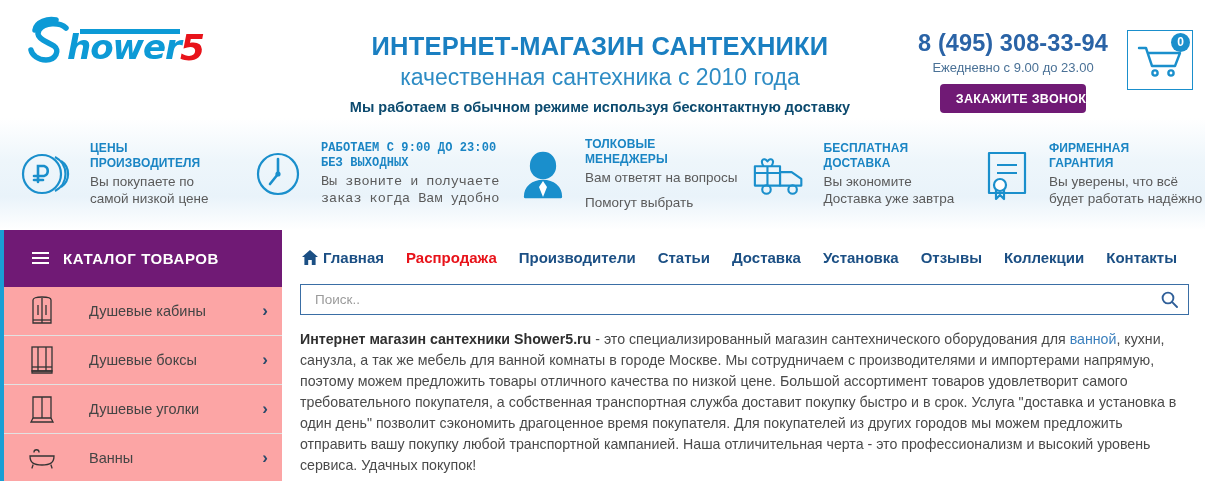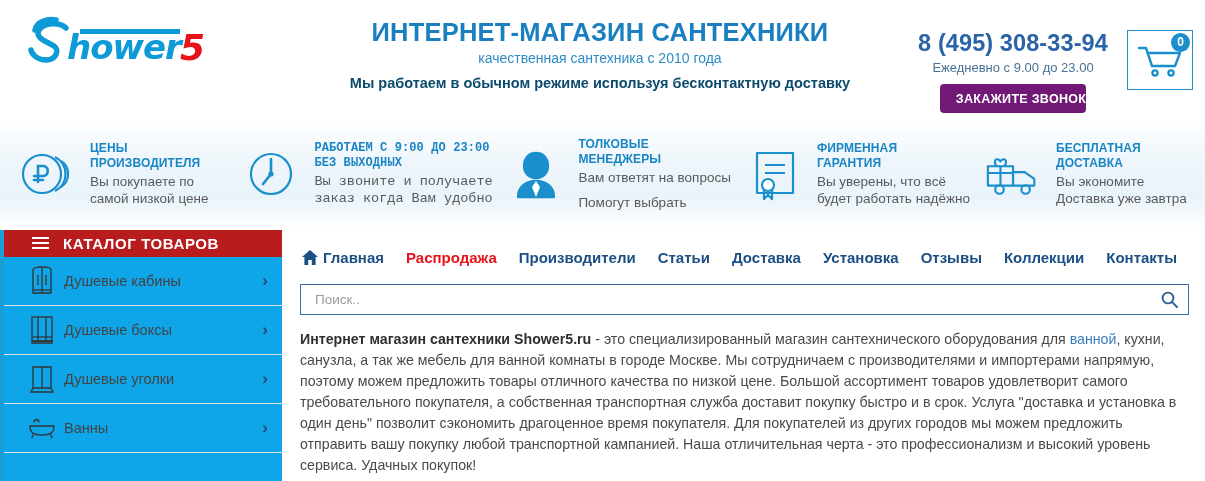--- a/index.html
+++ b/index.html
@@ -22,35 +22,35 @@
   }
   .logo {
     position: absolute;
     left: 22px; top: 14px;
     width: 215px; height: 58px;
   }
   .logo svg { display:block; }
 
   .header-center {
     position: absolute;
-    left: 300px; top: 18px;
+    left: 300px; top: 32px;
     width: 600px;
     text-align: center;
   }
   .head-title {
     color: #1a7fc1;
     font-size: 25.5px;
     font-weight: bold;
     letter-spacing: .2px;
     line-height: 1.1;
     white-space: nowrap;
   }
   .head-sub {
     color: #2e8cc4;
-    font-size: 14px;
+    font-size: 23px;
     margin-top: 4px;
     line-height: 1.15;
   }
   .head-note {
     color: #0c4a6e;
     font-size: 14.5px;
     font-weight: bold;
     margin-top: 9px;
     line-height: 1.15;
   }
@@ -155,23 +155,23 @@
     height: 251px;
   }
   .sidebar {
     width: 282px;
     flex: 0 0 282px;
     border-left: 4px solid #1a9ed4;
     box-sizing: border-box;
     background: #fff;
   }
   .catalog-head {
-    background: #b91c1c;
+    background: #701a75;
     color: #fff;
-    height: 27px;
+    height: 57px;
     display: flex;
     align-items: center;
     padding-left: 28px;
     font-size: 15px;
     font-weight: bold;
     letter-spacing: .6px;
     cursor: pointer;
   }
   .burger {
     display: inline-block;
@@ -188,21 +188,22 @@
 
   .cat-list { border-top: 0; }
   .cat-item {
     height: 49px;
     display: flex;
     align-items: center;
     border-bottom: 1px solid #e2e2e2;
     padding: 0 14px 0 22px;
     box-sizing: border-box;
     cursor: pointer;
-    background: #0ea5e9;
+    background: #fca5a5;
+    gap: 25px;
   }
   .cat-ico {
     width: 32px; flex: 0 0 32px;
     display: flex; align-items: center; justify-content: center;
     margin-right: 6px;
   }
   .cat-label {
     flex: 1;
     color: #444;
     font-size: 14.5px;
@@ -369,55 +370,55 @@
       <div class="b-txt">
         <div class="b-title">ТОЛКОВЫЕ</div>
         <div class="b-title">МЕНЕДЖЕРЫ</div>
         <div class="b-desc">Вам ответят на вопросы</div>
         <div class="b-desc" style="margin-top:8px">Помогут выбрать</div>
       </div>
     </div>
 
     <div class="benefit">
       <div class="b-icon">
-        <svg width="48" height="54" viewBox="0 0 48 54" aria-hidden="true">
-          <g fill="none" stroke="#1a8fcc" stroke-width="2.2" stroke-linejoin="round">
-            <path d="M6 6 H42 V46 H6 Z"></path>
-            <path d="M14 18 H34 M14 26 H34"></path>
-            <circle cx="17" cy="38" r="6" fill="#ffffff"></circle>
-            <path d="M13 42 L13 52 L17 48 L21 52 L21 42"></path>
-          </g>
-        </svg>
-      </div>
-      <div class="b-txt">
-        <div class="b-title">ФИРМЕННАЯ</div>
-        <div class="b-title">ГАРАНТИЯ</div>
-        <div class="b-desc">Вы уверены, что всё</div>
-        <div class="b-desc" style="margin-top:0">будет работать надёжно</div>
-      </div>
-    </div>
-
-    <div class="benefit">
-      <div class="b-icon">
         <svg width="62" height="52" viewBox="0 0 62 52" aria-hidden="true">
           <g fill="none" stroke="#1a8fcc" stroke-width="2.2" stroke-linejoin="round">
             <rect x="4" y="18" width="26" height="20"></rect>
             <path d="M4 25 H30 M17 18 V38"></path>
             <path d="M13 18 C9 12, 13 8, 17 13 C21 8, 25 12, 21 18"></path>
             <path d="M30 24 H42 L52 31 V38 H30 Z"></path>
             <circle cx="16" cy="42" r="4.4"></circle>
             <circle cx="43" cy="42" r="4.4"></circle>
           </g>
         </svg>
       </div>
       <div class="b-txt">
         <div class="b-title">БЕСПЛАТНАЯ</div>
         <div class="b-title">ДОСТАВКА</div>
         <div class="b-desc">Вы экономите</div>
         <div class="b-desc" style="margin-top:0">Доставка уже завтра</div>
+      </div>
+    </div>
+
+    <div class="benefit">
+      <div class="b-icon">
+        <svg width="48" height="54" viewBox="0 0 48 54" aria-hidden="true">
+          <g fill="none" stroke="#1a8fcc" stroke-width="2.2" stroke-linejoin="round">
+            <path d="M6 6 H42 V46 H6 Z"></path>
+            <path d="M14 18 H34 M14 26 H34"></path>
+            <circle cx="17" cy="38" r="6" fill="#ffffff"></circle>
+            <path d="M13 42 L13 52 L17 48 L21 52 L21 42"></path>
+          </g>
+        </svg>
+      </div>
+      <div class="b-txt">
+        <div class="b-title">ФИРМЕННАЯ</div>
+        <div class="b-title">ГАРАНТИЯ</div>
+        <div class="b-desc">Вы уверены, что всё</div>
+        <div class="b-desc" style="margin-top:0">будет работать надёжно</div>
       </div>
     </div>
   </div>
 
   <div class="content">
 
     <div class="sidebar">
       <div class="catalog-head">
         <span class="burger">
             <i></i>

